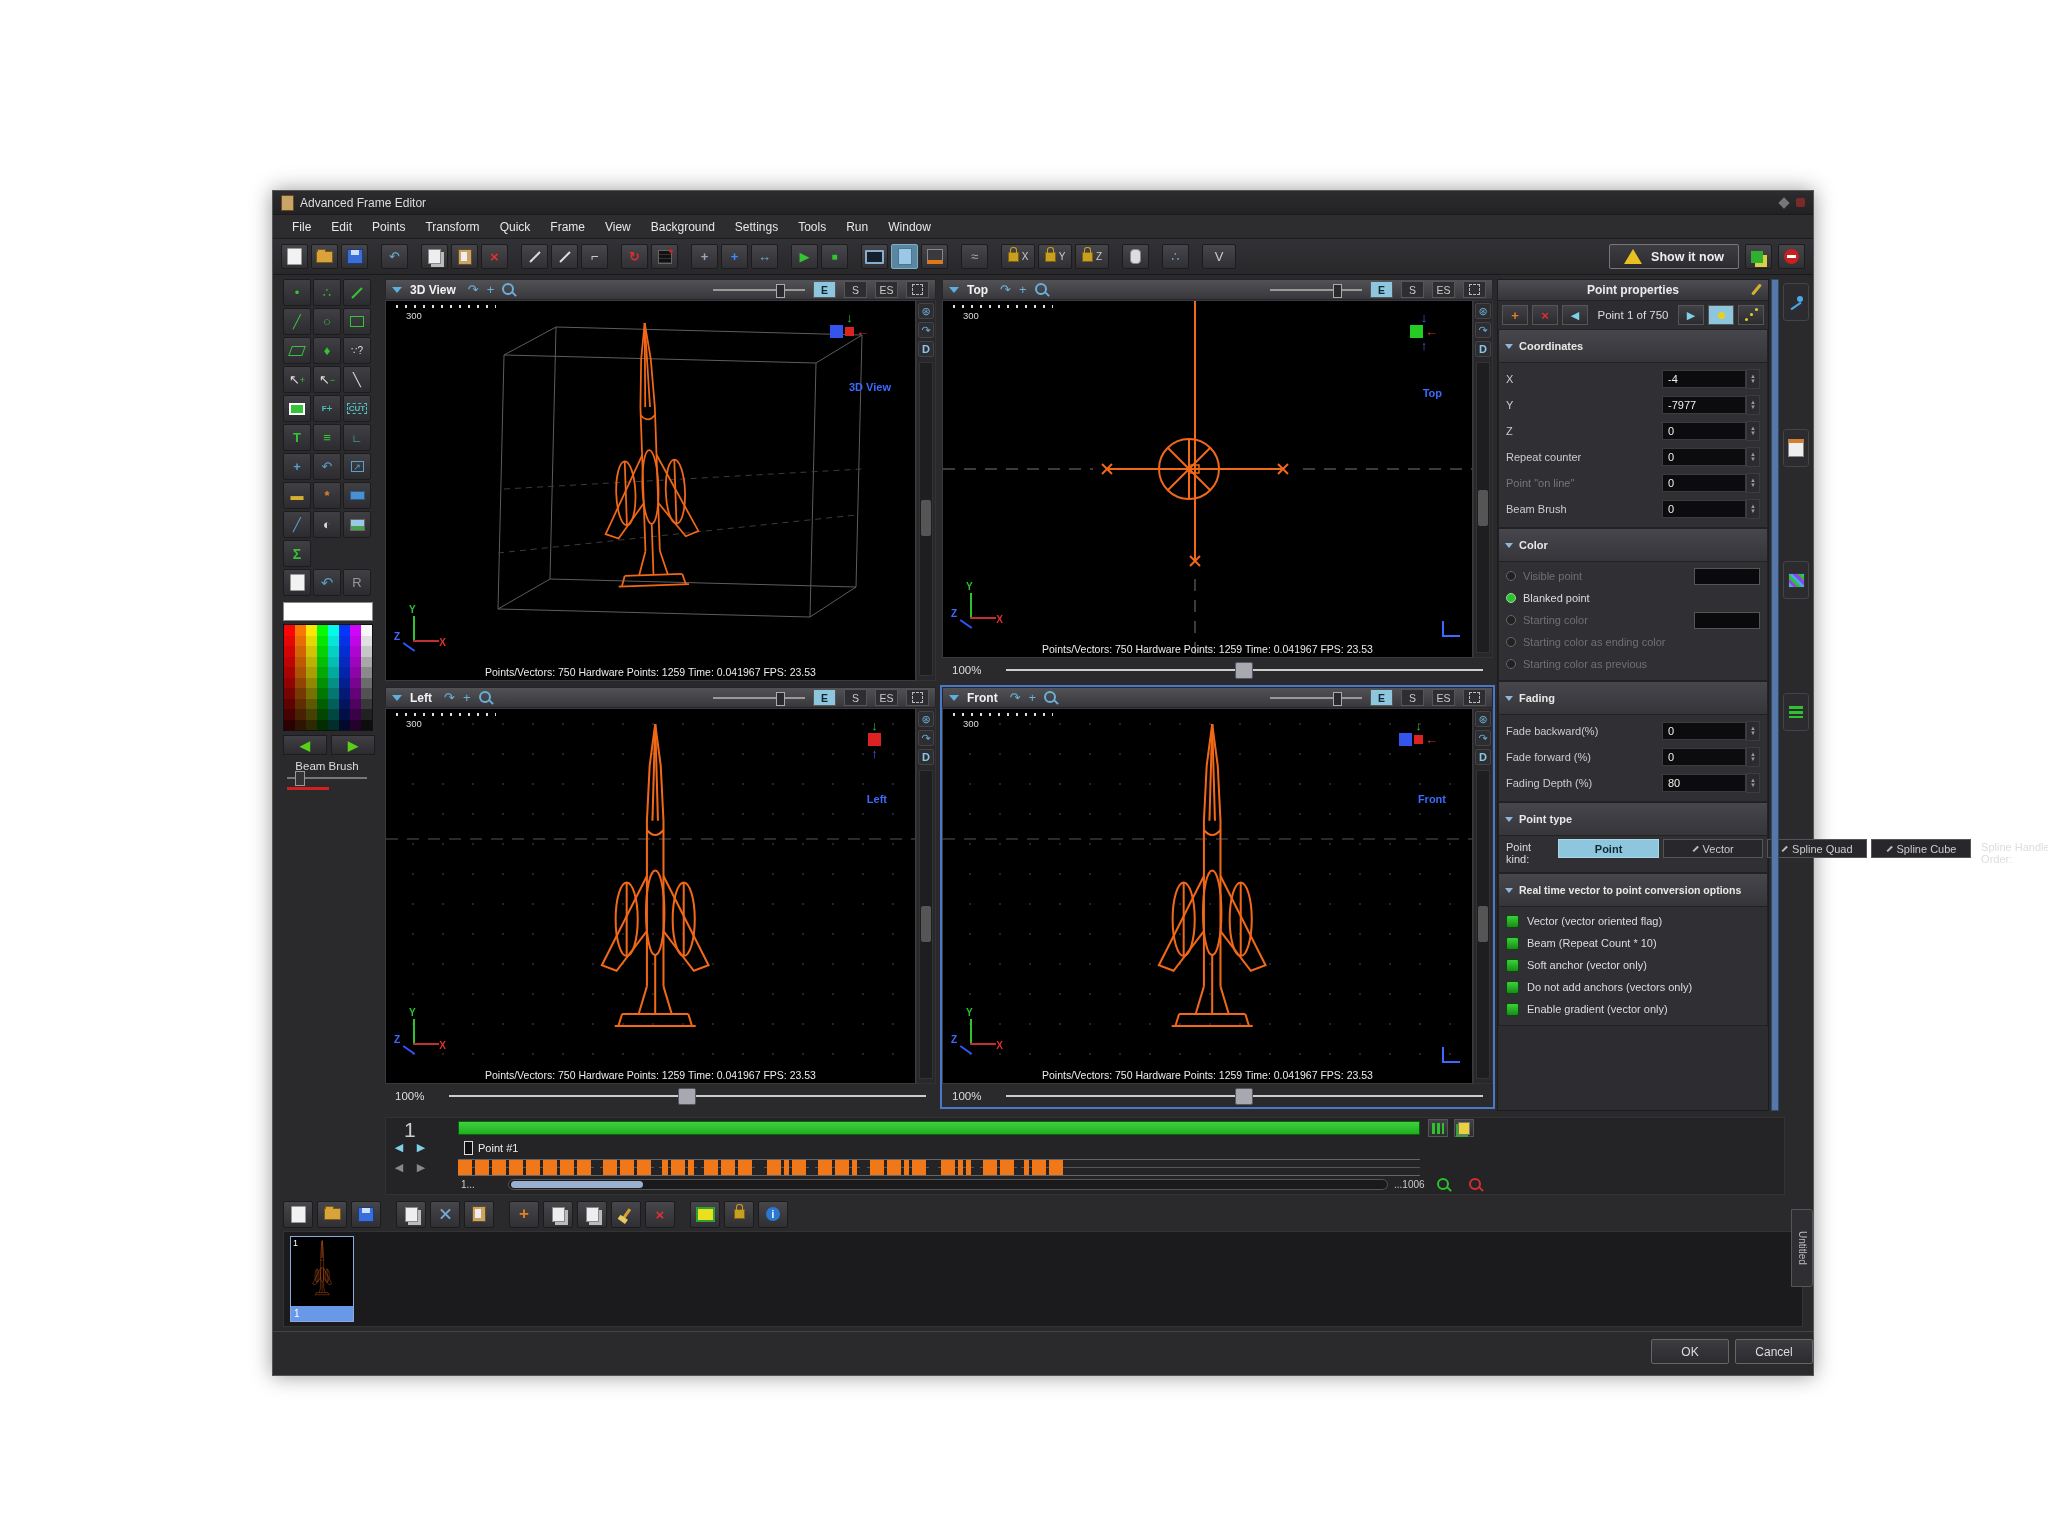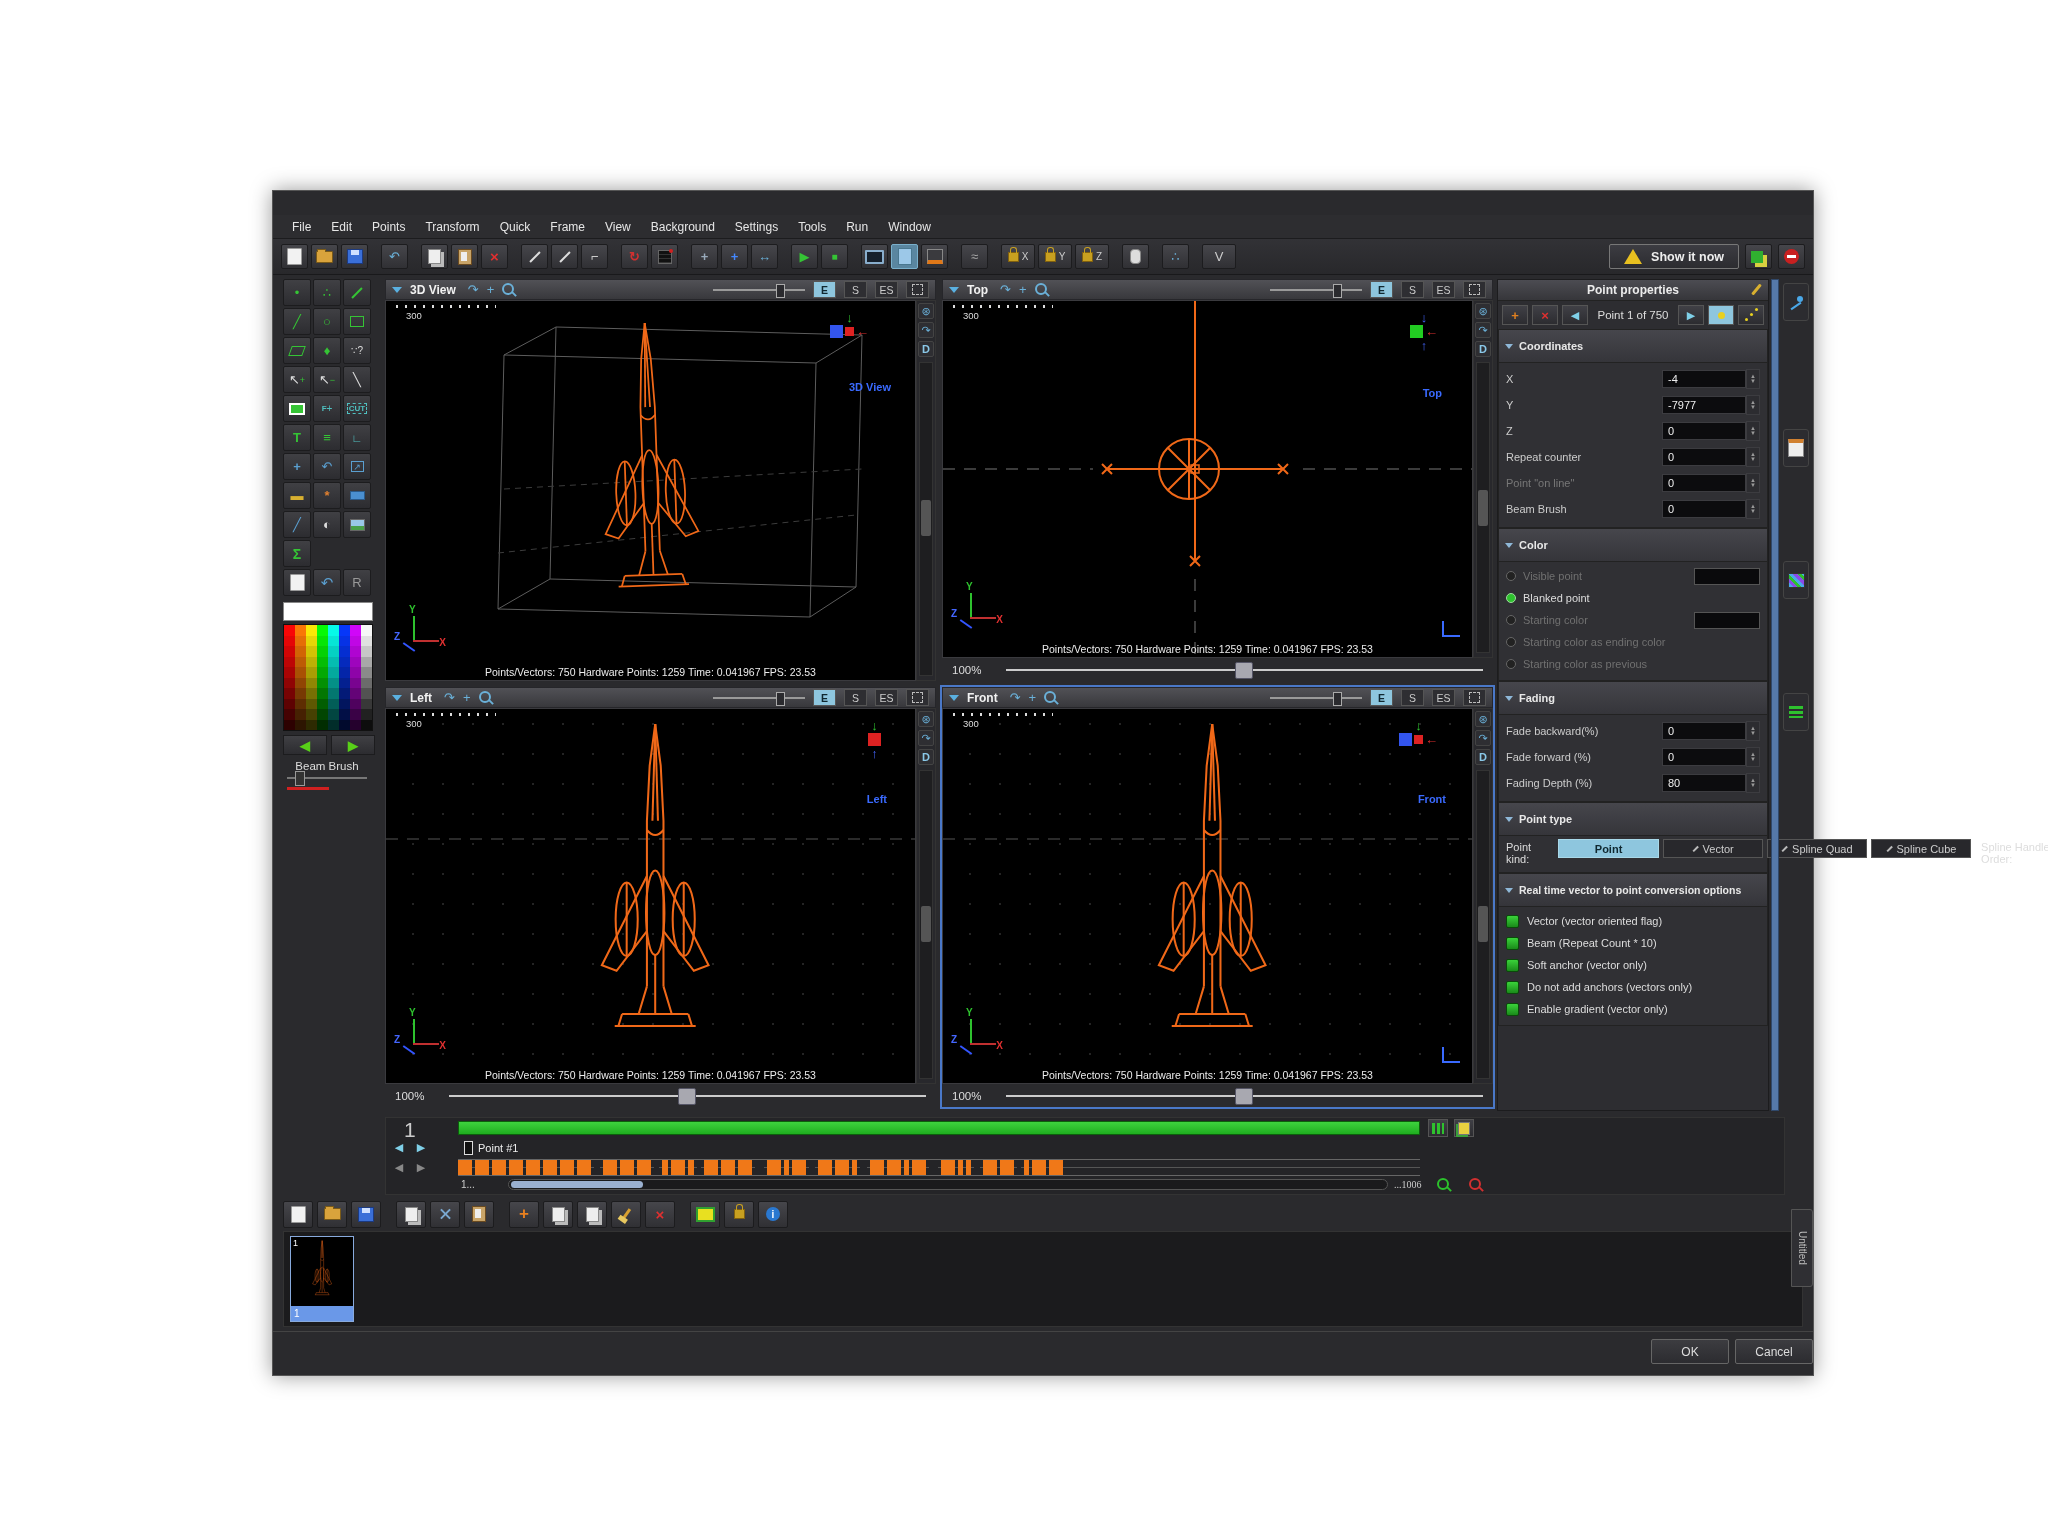--- a/index.html
+++ b/index.html
@@ -178,21 +178,21 @@
   .tnav.b{color:#7fd0e8;}
   .tnav.g{color:#888;}
   .pmark{position:absolute;left:78px;top:23px;width:7px;height:12px;border:1px solid #ddd;background:#111;}
   .plab{position:absolute;left:92px;top:24px;font-size:11px;color:#eee;}
   .obar{position:absolute;left:72px;top:41px;width:962px;height:17px;border-top:1px solid #666;border-bottom:1px solid #666;display:flex;align-items:stretch;column-gap:3px;box-sizing:border-box;background:linear-gradient(transparent 46%,#555 46%,#555 54%,transparent 54%);}
   .seg{background:#f07818;}
   .gapseg{background:#242427;}
   .rstart{position:absolute;left:75px;top:61px;font-size:10px;color:#ccc;}
   .tlsb{position:absolute;left:122px;top:61px;width:880px;height:11px;background:#1a1a1c;border:1px solid #555;border-radius:6px;box-sizing:border-box;}
   .tlsbthumb{position:absolute;left:2px;top:1px;height:7px;width:132px;background:#9ab0d0;border-radius:5px;}
-  .rend{position:absolute;left:1008px;top:61px;font-size:10px;color:#ccc;font-family:Liberation Serif, serif;}
+  .rend{position:absolute;left:1008px;top:61px;font-size:10px;color:#ccc;}
   .magbtn{position:absolute;top:56px;width:22px;height:20px;display:flex;align-items:center;justify-content:center;}
   
   .btoolbar{position:absolute;left:10px;top:1008px;width:1500px;height:30px;display:flex;align-items:center;gap:4px;}
   .bb{width:30px;height:27px;background:linear-gradient(#46464b,#303034);border:1px solid #1c1c1e;border-radius:2px;display:flex;align-items:center;justify-content:center;box-sizing:border-box;}
   .orplus{color:#e88020;font-weight:bold;font-size:17px;}
   .ic-scis{width:13px;height:13px;position:relative;}
   .ic-scis::before,.ic-scis::after{content:'';position:absolute;left:0;top:5px;width:13px;height:2px;background:#7aa8d0;}
   .ic-scis::before{transform:rotate(45deg);}
   .ic-scis::after{transform:rotate(-45deg);}
   .ic-broom{width:3px;height:12px;background:#d8a030;transform:rotate(35deg);position:relative;}
@@ -240,20 +240,28 @@
       <path d="M-93 -5 L-83 5 M-93 5 L-83 -5"></path>
       <path d="M83 -5 L93 5 M83 5 L93 -5"></path>
       <path d="M-5 87 L5 97 M-5 97 L5 87"></path>
     </g>
   </defs>
 </svg>
 
 <div class="page">
 <div class="win">
 
+  <div class="titlebar">
+    <span class="ic-app"></span>
+    <span class="wtitle">Advanced Frame Editor</span>
+    <span class="tbar-right">
+      <span class="tbar-ico1"></span>
+      <span class="tbar-ico2"></span>
+    </span>
+  </div>
 
   <div class="menubar">
     <span class="mitem">File</span>
     <span class="mitem">Edit</span>
     <span class="mitem">Points</span>
     <span class="mitem">Transform</span>
     <span class="mitem">Quick</span>
     <span class="mitem">Frame</span>
     <span class="mitem">View</span>
     <span class="mitem">Background</span>

